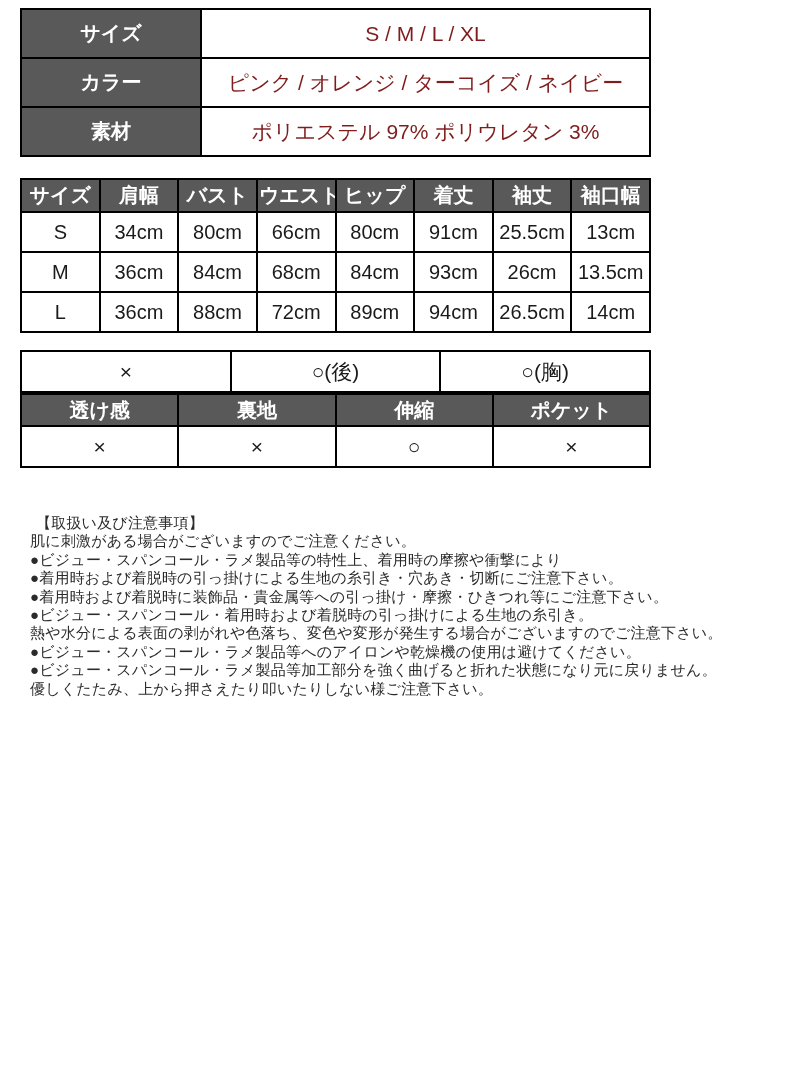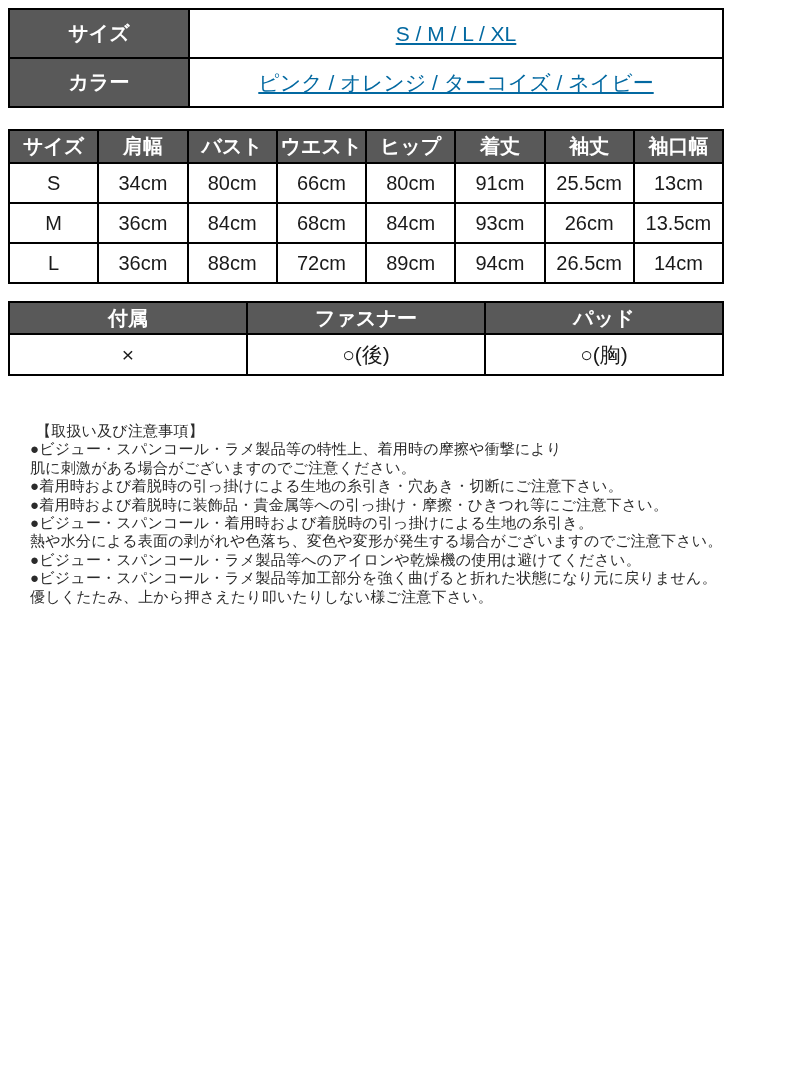--- a/index.html
+++ b/index.html
@@ -12,41 +12,41 @@
   }
   .page {
     width: 800px;
     height: 1067px;
     background: #ffffff;
     overflow: hidden;
   }
   table {
     border-collapse: collapse;
     table-layout: fixed;
-    margin-left: 8px;
-    width: 716px;
+    margin-left: 20px;
+    width: 631px;
   }
   td, th {
     border: 2px solid #000000;
     text-align: center;
     vertical-align: middle;
     overflow: hidden;
     white-space: nowrap;
   }
   .hdr {
     background: #595959;
     color: #ffffff;
     font-weight: bold;
     font-size: 20px;
   }
   
   .spec-table { margin-top: 8px; }
   .spec-table td { height: 45px; }
   .spec-table .hdr { width: 176px; }
-  .spec-table .val { font-size: 21px; color: #0369a1; text-decoration: underline; }
+  .spec-table .val { font-size: 21px; color: #7f1d1d; }
   
   .size-table { margin-top: 21px; }
   .size-table .hdr { height: 29px; font-size: 20px; }
   .size-table td.val { height: 36px; font-size: 20px; color: #1a1a1a; }
   
   .feat-top { margin-top: 17px; }
   .feat-top .hdr, .feat-bottom .hdr { height: 28px; font-size: 20px; }
   .feat-top td.val, .feat-bottom td.val { height: 37px; font-size: 21px; color: #1a1a1a; }
   .feat-bottom { margin-top: 0; }
   .feat-bottom td, .feat-bottom th { border-top-width: 2px; }
@@ -68,20 +68,24 @@
 
   <table class="spec-table">
     <tbody>
       <tr>
         <td class="hdr">サイズ</td>
         <td class="val">S / M / L / XL</td>
       </tr>
       <tr>
         <td class="hdr">カラー</td>
         <td class="val">ピンク / オレンジ / ターコイズ / ネイビー</td>
+      </tr>
+      <tr>
+        <td class="hdr">素材</td>
+        <td class="val">ポリエステル 97%  ポリウレタン 3%</td>
       </tr>
     </tbody>
   </table>
 
   <table class="size-table">
     <tbody>
       <tr>
         <th class="hdr">サイズ</th>
         <th class="hdr">肩幅</th>
         <th class="hdr">バスト</th>
@@ -120,37 +124,48 @@
         <td class="val">94cm</td>
         <td class="val">26.5cm</td>
         <td class="val">14cm</td>
       </tr>
     </tbody>
   </table>
 
   <table class="feat-top">
     <tbody>
       <tr>
-        <th class="hdr">付属</th>
-        <th class="hdr">ファスナー</th>
-        <th class="hdr">パッド</th>
-      </tr>
-      <tr>
         <td class="val">×</td>
         <td class="val">○(後)</td>
         <td class="val">○(胸)</td>
       </tr>
     </tbody>
   </table>
 
+  <table class="feat-bottom">
+    <tbody>
+      <tr>
+        <th class="hdr">透け感</th>
+        <th class="hdr">裏地</th>
+        <th class="hdr">伸縮</th>
+        <th class="hdr">ポケット</th>
+      </tr>
+      <tr>
+        <td class="val">×</td>
+        <td class="val">×</td>
+        <td class="val">○</td>
+        <td class="val">×</td>
+      </tr>
+    </tbody>
+  </table>
 
   <div class="notes">
     <div class="line title">【取扱い及び注意事項】</div>
+    <div class="line">肌に刺激がある場合がございますのでご注意ください。</div>
     <div class="line">●ビジュー・スパンコール・ラメ製品等の特性上、着用時の摩擦や衝撃により</div>
-    <div class="line">肌に刺激がある場合がございますのでご注意ください。</div>
     <div class="line">●着用時および着脱時の引っ掛けによる生地の糸引き・穴あき・切断にご注意下さい。</div>
     <div class="line">●着用時および着脱時に装飾品・貴金属等への引っ掛け・摩擦・ひきつれ等にご注意下さい。</div>
     <div class="line">●ビジュー・スパンコール・着用時および着脱時の引っ掛けによる生地の糸引き。</div>
     <div class="line">熱や水分による表面の剥がれや色落ち、変色や変形が発生する場合がございますのでご注意下さい。</div>
     <div class="line">●ビジュー・スパンコール・ラメ製品等へのアイロンや乾燥機の使用は避けてください。</div>
     <div class="line">●ビジュー・スパンコール・ラメ製品等加工部分を強く曲げると折れた状態になり元に戻りません。</div>
     <div class="line">優しくたたみ、上から押さえたり叩いたりしない様ご注意下さい。</div>
   </div>
 
 </div>

